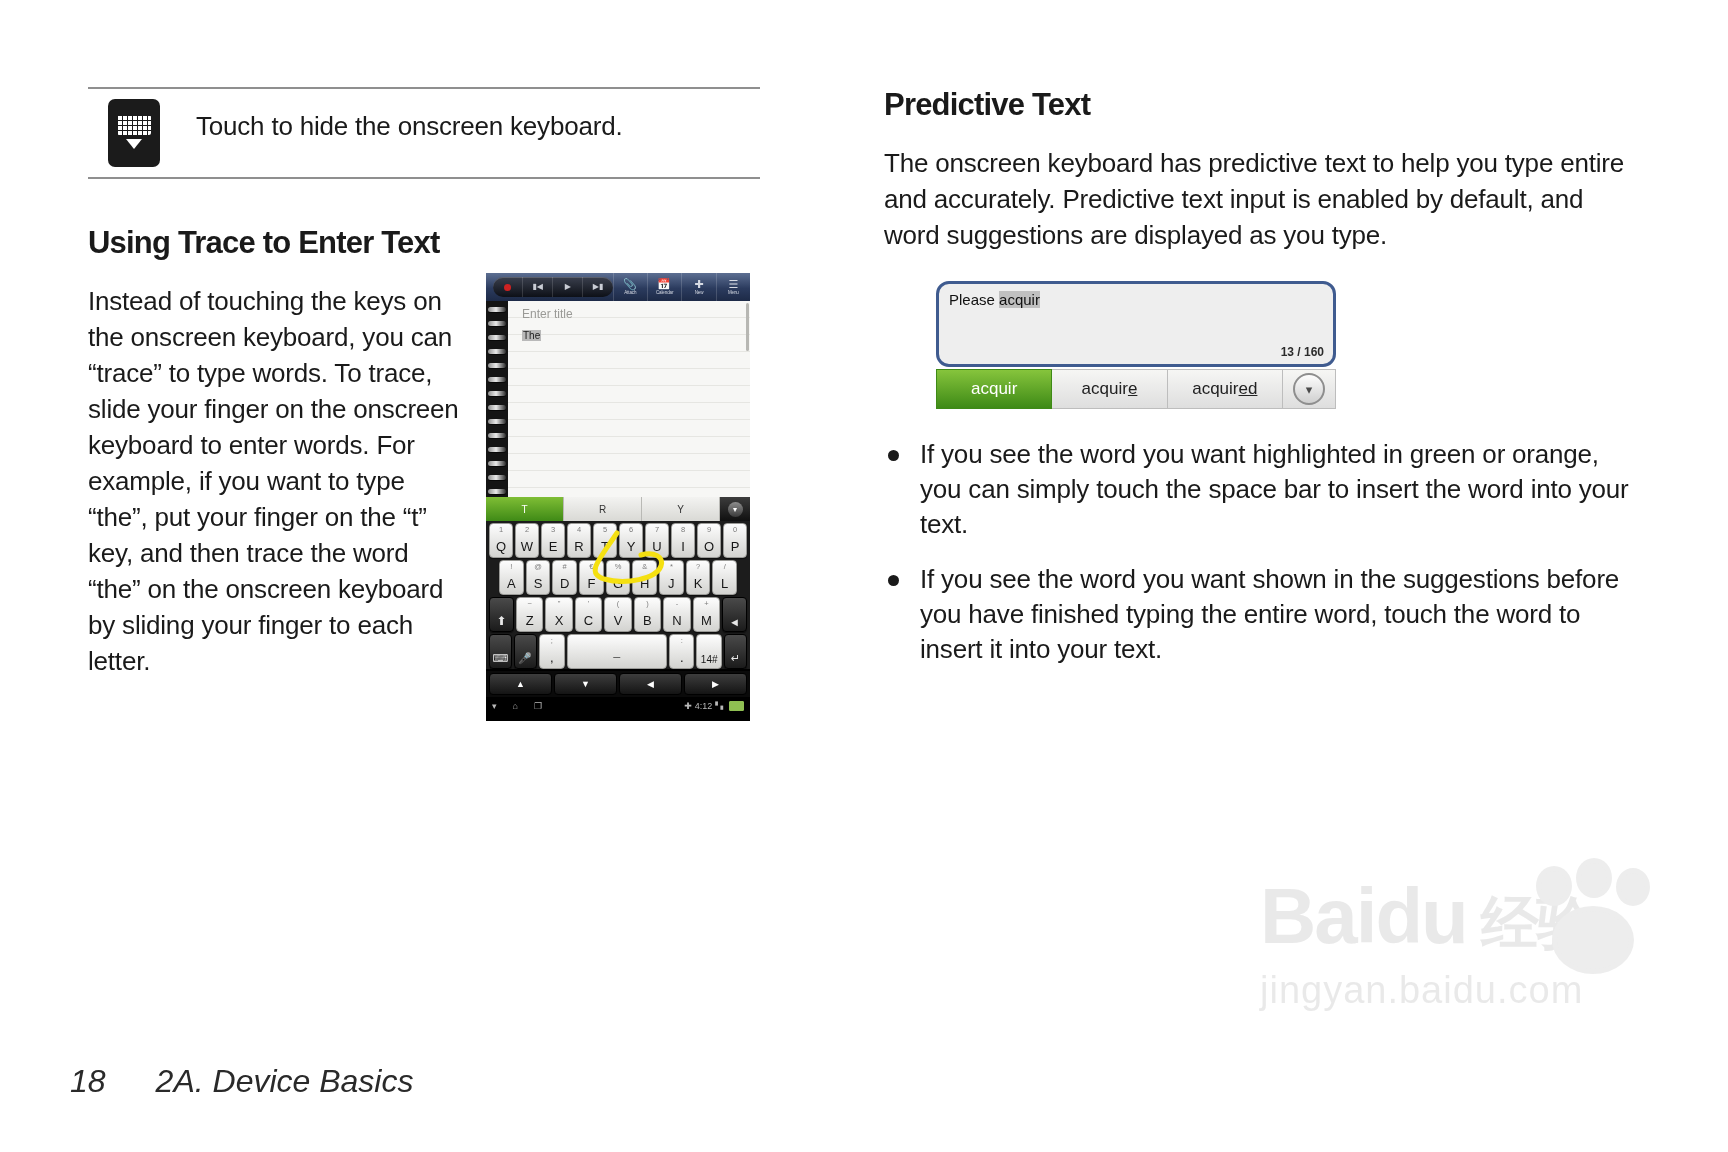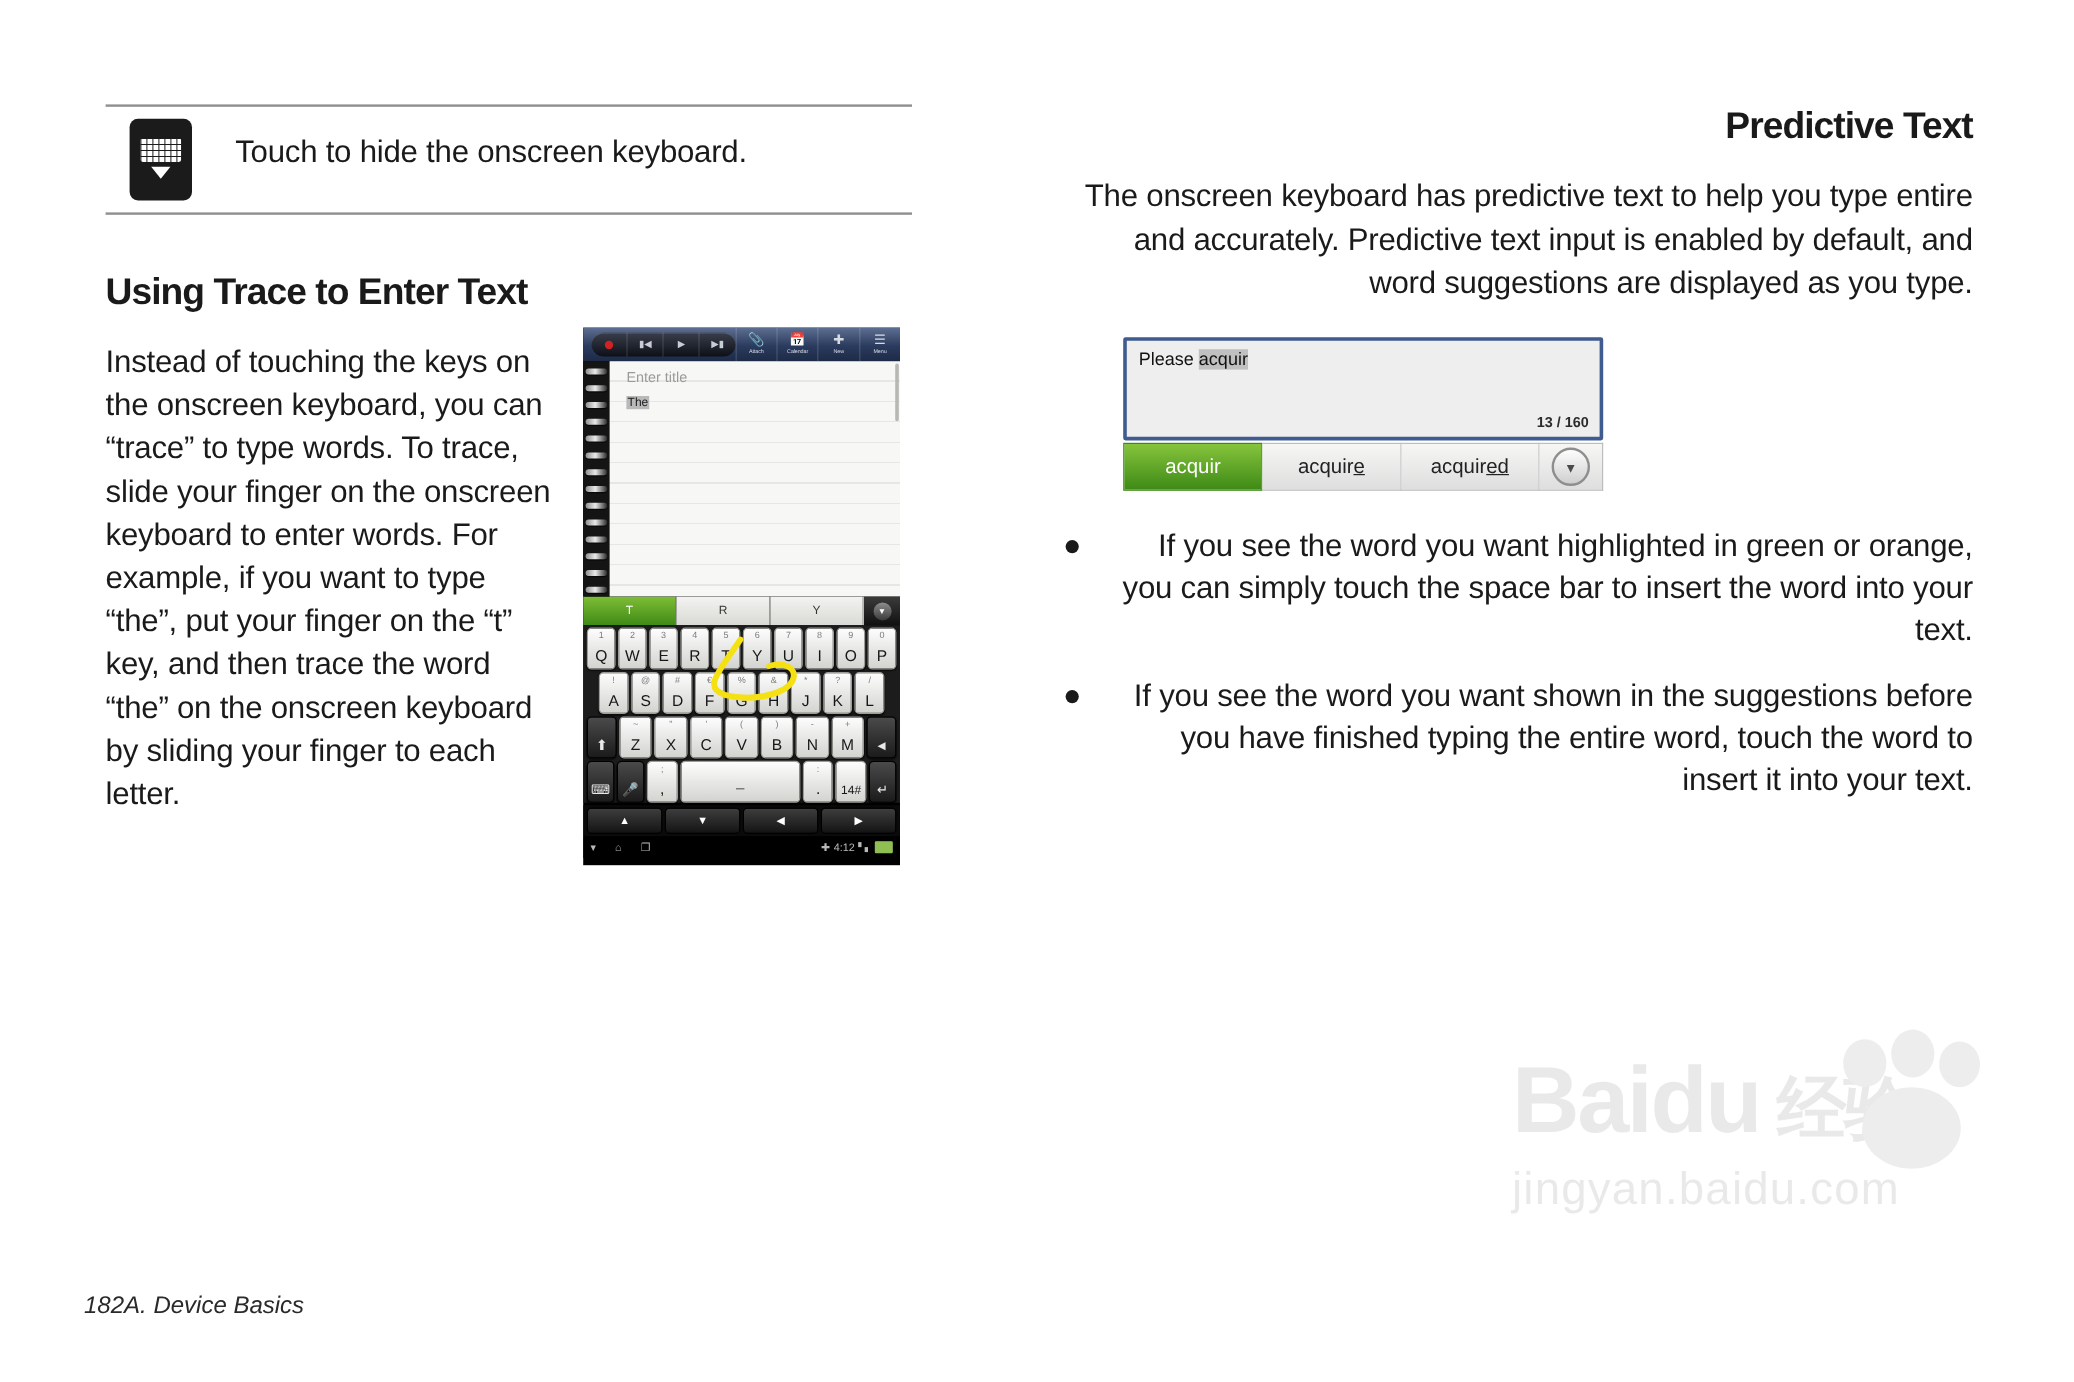--- a/index.html
+++ b/index.html
@@ -9,21 +9,21 @@
     font-family:"Liberation Sans",sans-serif;
     color:#1a1a1a;
     position:relative;
     overflow:hidden;
     -webkit-font-smoothing:antialiased;
   }
   .page{position:absolute;inset:0;margin-top:17px;}
 
   
   .col-left{position:absolute;left:88px;top:70px;width:672px;}
-  .col-right{position:absolute;left:884px;top:70px;width:760px;text-align:right;}
+  .col-right{position:absolute;left:884px;top:70px;width:760px;}
 
   
   .callout{
     border-top:2px solid #8f8f8f;
     border-bottom:2px solid #8f8f8f;
     height:88px;
     position:relative;
   }
   .kb-icon{
     position:absolute;left:20px;top:10px;
@@ -186,21 +186,21 @@
     color:#b9b9b9;font-size:9px;padding:0 6px;gap:16px;
   }
   .statusbar .right{margin-left:auto;display:flex;align-items:center;gap:3px;}
   .batt{width:13px;height:8px;border:1px solid #8fbf52;background:#8fbf52;border-radius:1px;}
 
   
   .pred{
     position:absolute;left:936px;top:264px;width:400px;height:132px;
   }
   .pred-box{
-    height:86px;background:#eeeeee;border:3px solid #3f5b8f;border-radius:2px;
+    height:86px;background:#eeeeee;border:3px solid #3f5b8f;border-radius:13px;
     position:relative;box-sizing:border-box;
   }
   .pred-box .txt{
     position:absolute;left:10px;top:7px;font-size:15px;color:#111;
   }
   .pred-box .txt .hl{background:#c0c0c0;}
   .pred-box .count{
     position:absolute;right:9px;bottom:5px;font-size:12px;color:#2b2b2b;
     font-weight:bold;
   }
@@ -226,22 +226,22 @@
     width:28px;height:28px;border-radius:50%;
     border:2px solid #8e8e8e;
     background:linear-gradient(to bottom,#fdfdfd,#cfcfcf);
     display:flex;align-items:center;justify-content:center;
     font-size:13px;color:#4a4a4a;
   }
 
   
   .footer{
     position:absolute;left:70px;bottom:52px;
-    font-size:20px;font-style:italic;color:#2a2a2a;
-    display:flex;
+    font-size:32px;font-style:italic;color:#2a2a2a;
+    display:flex;gap:50px;
   }
 
   
   .watermark{
     position:absolute;right:48px;bottom:86px;
     width:420px;height:190px;opacity:.30;pointer-events:none;
     user-select:none;
   }
   .wm-text{
     font-size:78px;font-weight:bold;color:#b9b9b9;

